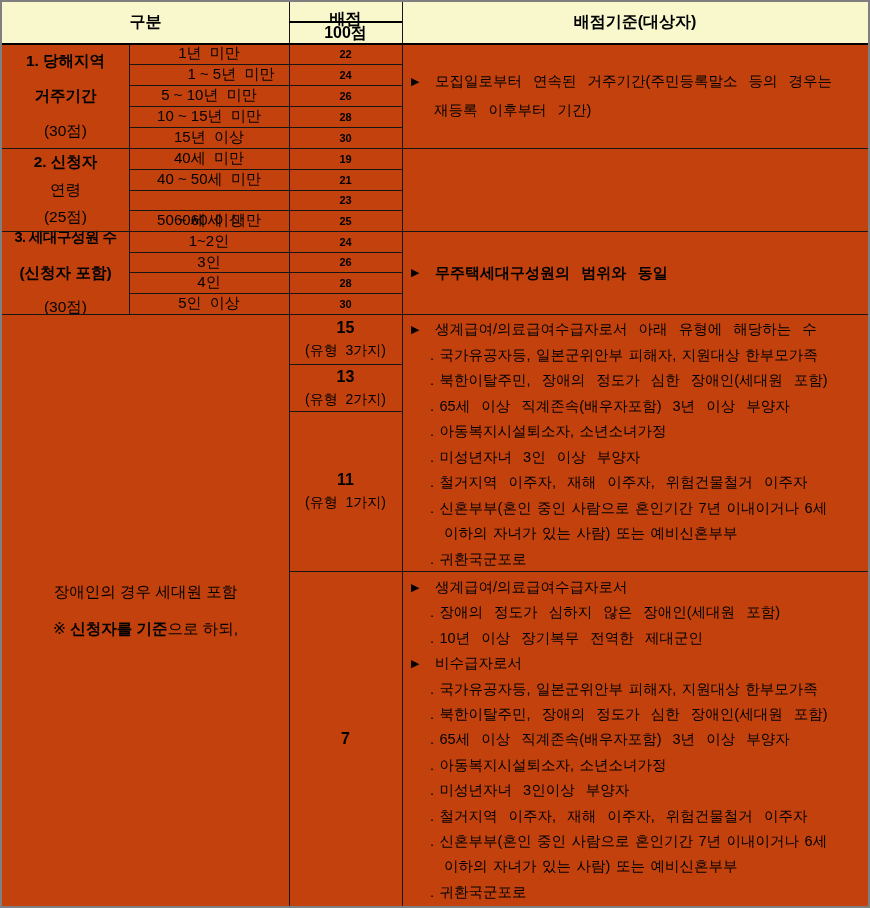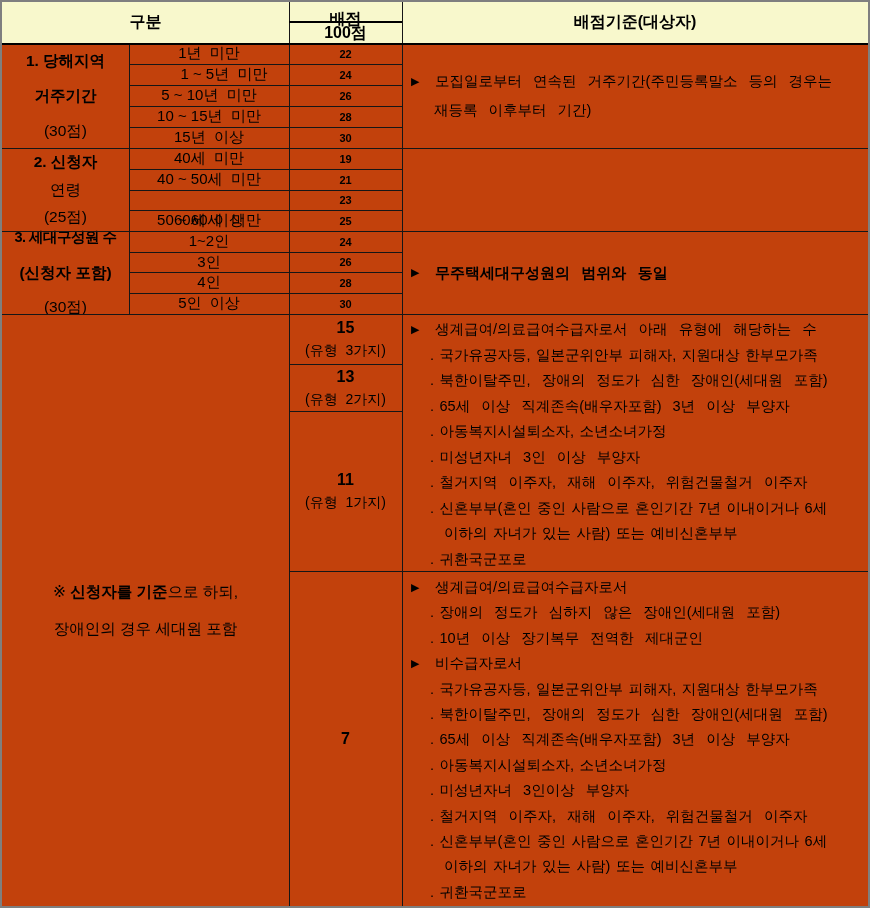--- a/index.html
+++ b/index.html
@@ -44,21 +44,21 @@
   <div class="cell hdr" style="left:287px;top:21px;width:113px;height:20px;">100점</div>
   <div class="cell hdr" style="left:400px;top:0;width:466px;height:41px;">배점기준(대상자)</div>
 
   <div class="cell col cat" style="left:0;top:41px;width:127px;height:105px;line-height:35px;">
     <div class="b">1. 당해지역</div>
     <div class="b">거주기간</div>
     <div>(30점)</div>
   </div>
 
   <div class="cell lbl" style="left:127px;top:41px;width:160px;height:21px;">1년  미만</div>
-  <div class="cell lbl" style="left:138px;top:62px;width:160px;height:21px;padding-left:8px;">1 ~ 5년  미만</div>
+  <div class="cell lbl" style="left:145px;top:62px;width:160px;height:21px;padding-left:8px;">1 ~ 5년  미만</div>
   <div class="cell lbl" style="left:127px;top:83px;width:160px;height:21px;">5 ~ 10년  미만</div>
   <div class="cell lbl" style="left:127px;top:104px;width:160px;height:21px;">10 ~ 15년  미만</div>
   <div class="cell lbl" style="left:127px;top:125px;width:160px;height:21px;">15년  이상</div>
   <div class="cell val" style="left:287px;top:41px;width:113px;height:21px;">22</div>
   <div class="cell val" style="left:287px;top:62px;width:113px;height:21px;">24</div>
   <div class="cell val" style="left:287px;top:83px;width:113px;height:21px;">26</div>
   <div class="cell val" style="left:287px;top:104px;width:113px;height:21px;">28</div>
   <div class="cell val" style="left:287px;top:125px;width:113px;height:21px;">30</div>
 
   <div class="crit flexc" style="left:400px;top:41px;width:466px;height:105px;padding-left:8px;line-height:29px;">
@@ -100,22 +100,22 @@
   <div class="cell val" style="left:287px;top:291px;width:113px;height:21px;">30</div>
 
   <div class="crit flexc" style="left:400px;top:229px;width:466px;height:83px;padding-left:8px;">
     <div class="lead b" style="font-size:15px;">
       <span class="mk">▶</span>
       <span class="tx">무주택세대구성원의  범위와  동일</span>
     </div>
   </div>
 
   <div class="cell col cat" style="left:0;top:312px;width:287px;height:592px;line-height:37px;">
+    <div>장애인의 경우 세대원 포함</div>
     <div><span>※ </span><span class="b">신청자를 기준</span><span>으로 하되,</span></div>
-    <div>장애인의 경우 세대원 포함</div>
   </div>
 
   <div class="cell col" style="left:287px;top:312px;width:113px;height:50px;">
     <div class="ptval">15</div>
     <div class="ptlbl">(유형  3가지)</div>
   </div>
   <div class="cell col" style="left:287px;top:362px;width:113px;height:47px;">
     <div class="ptval">13</div>
     <div class="ptlbl">(유형  2가지)</div>
   </div>

